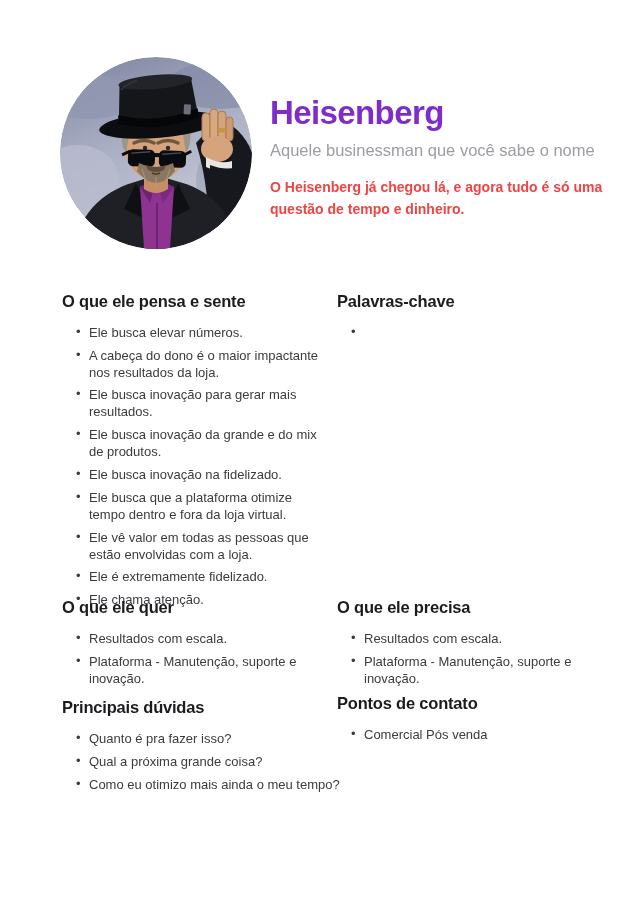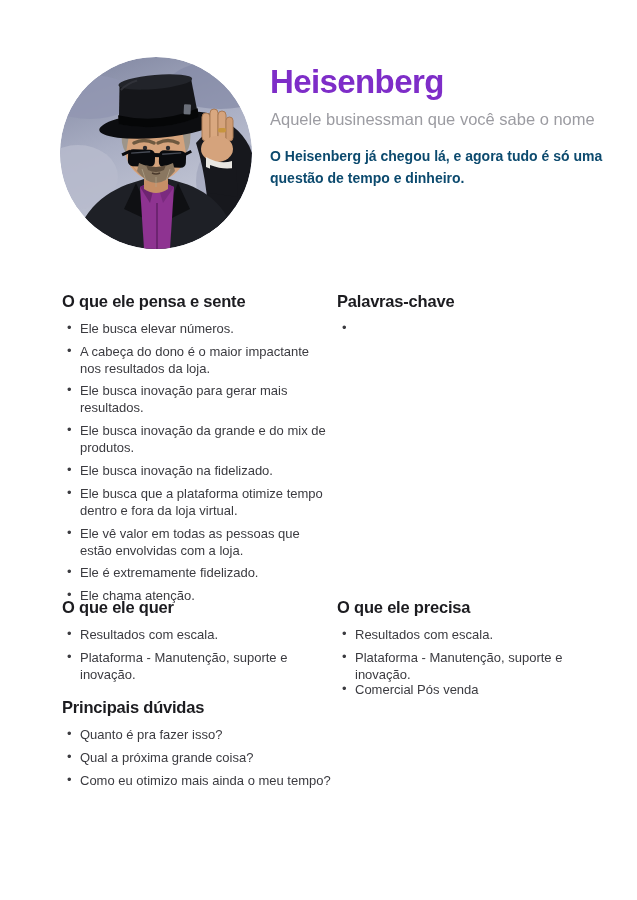--- a/index.html
+++ b/index.html
@@ -9,42 +9,42 @@
     -webkit-font-smoothing:antialiased;
   }
   .page{position:absolute;inset:0;background:#ffffff;}
 
   
   .avatar{
     position:absolute;left:60px;top:57px;width:192px;height:192px;
     border-radius:50%;overflow:hidden;
   }
   .avatar svg{display:block;width:100%;height:100%;}
-  .hero-text{position:absolute;left:270px;top:64px;width:352px;}
+  .hero-text{position:absolute;left:270px;top:95px;width:352px;}
   .persona-name{
     margin:0;font-size:33px;font-weight:bold;letter-spacing:-0.6px;
     color:#7E2DC8;line-height:1.1;
   }
   .tagline{
     margin:9px 0 8px;font-size:16.5px;font-weight:normal;
     color:#9c9ca2;line-height:1.25;
   }
   .description{
-    margin:15px 0 0;font-size:14px;font-weight:bold;color:#0c4a6e;
+    margin:15px 0 0;font-size:14px;font-weight:bold;color:#ef4444;
     line-height:1.6;width:352px;
   }
 
   
   .section{position:absolute;}
   .section h2{
     margin:16px 0 9px;font-size:16.5px;font-weight:bold;color:#1c1c20;
     letter-spacing:-0.2px;line-height:1.2;
   }
   .section ul{
-    margin:4px;padding:0;list-style:none;
+    margin:13px;padding:0;list-style:none;
     font-size:13px;color:#3b3b40;line-height:1.3;
   }
   .section li{
     position:relative;padding-left:14px;margin-bottom:6px;
   }
   .section li::before{
     content:"\2022";position:absolute;left:1px;top:-1px;color:#3b3b40;
   }
 
   .pos-thinks  {left:62px; top:276px; width:273px;}
@@ -187,18 +187,19 @@
   <section class="section pos-doubts">
     <h2>Principais dúvidas</h2>
     <ul>
         <li>Quanto é pra fazer isso?</li>
         <li>Qual a próxima grande coisa?</li>
         <li>Como eu otimizo mais ainda o meu tempo?</li>
       </ul>
   </section>
 
   <section class="section pos-contact">
+    <h2>Pontos de contato</h2>
     <ul>
         <li>Comercial Pós venda</li>
       </ul>
   </section>
 
 </div>
 
 </body></html>

